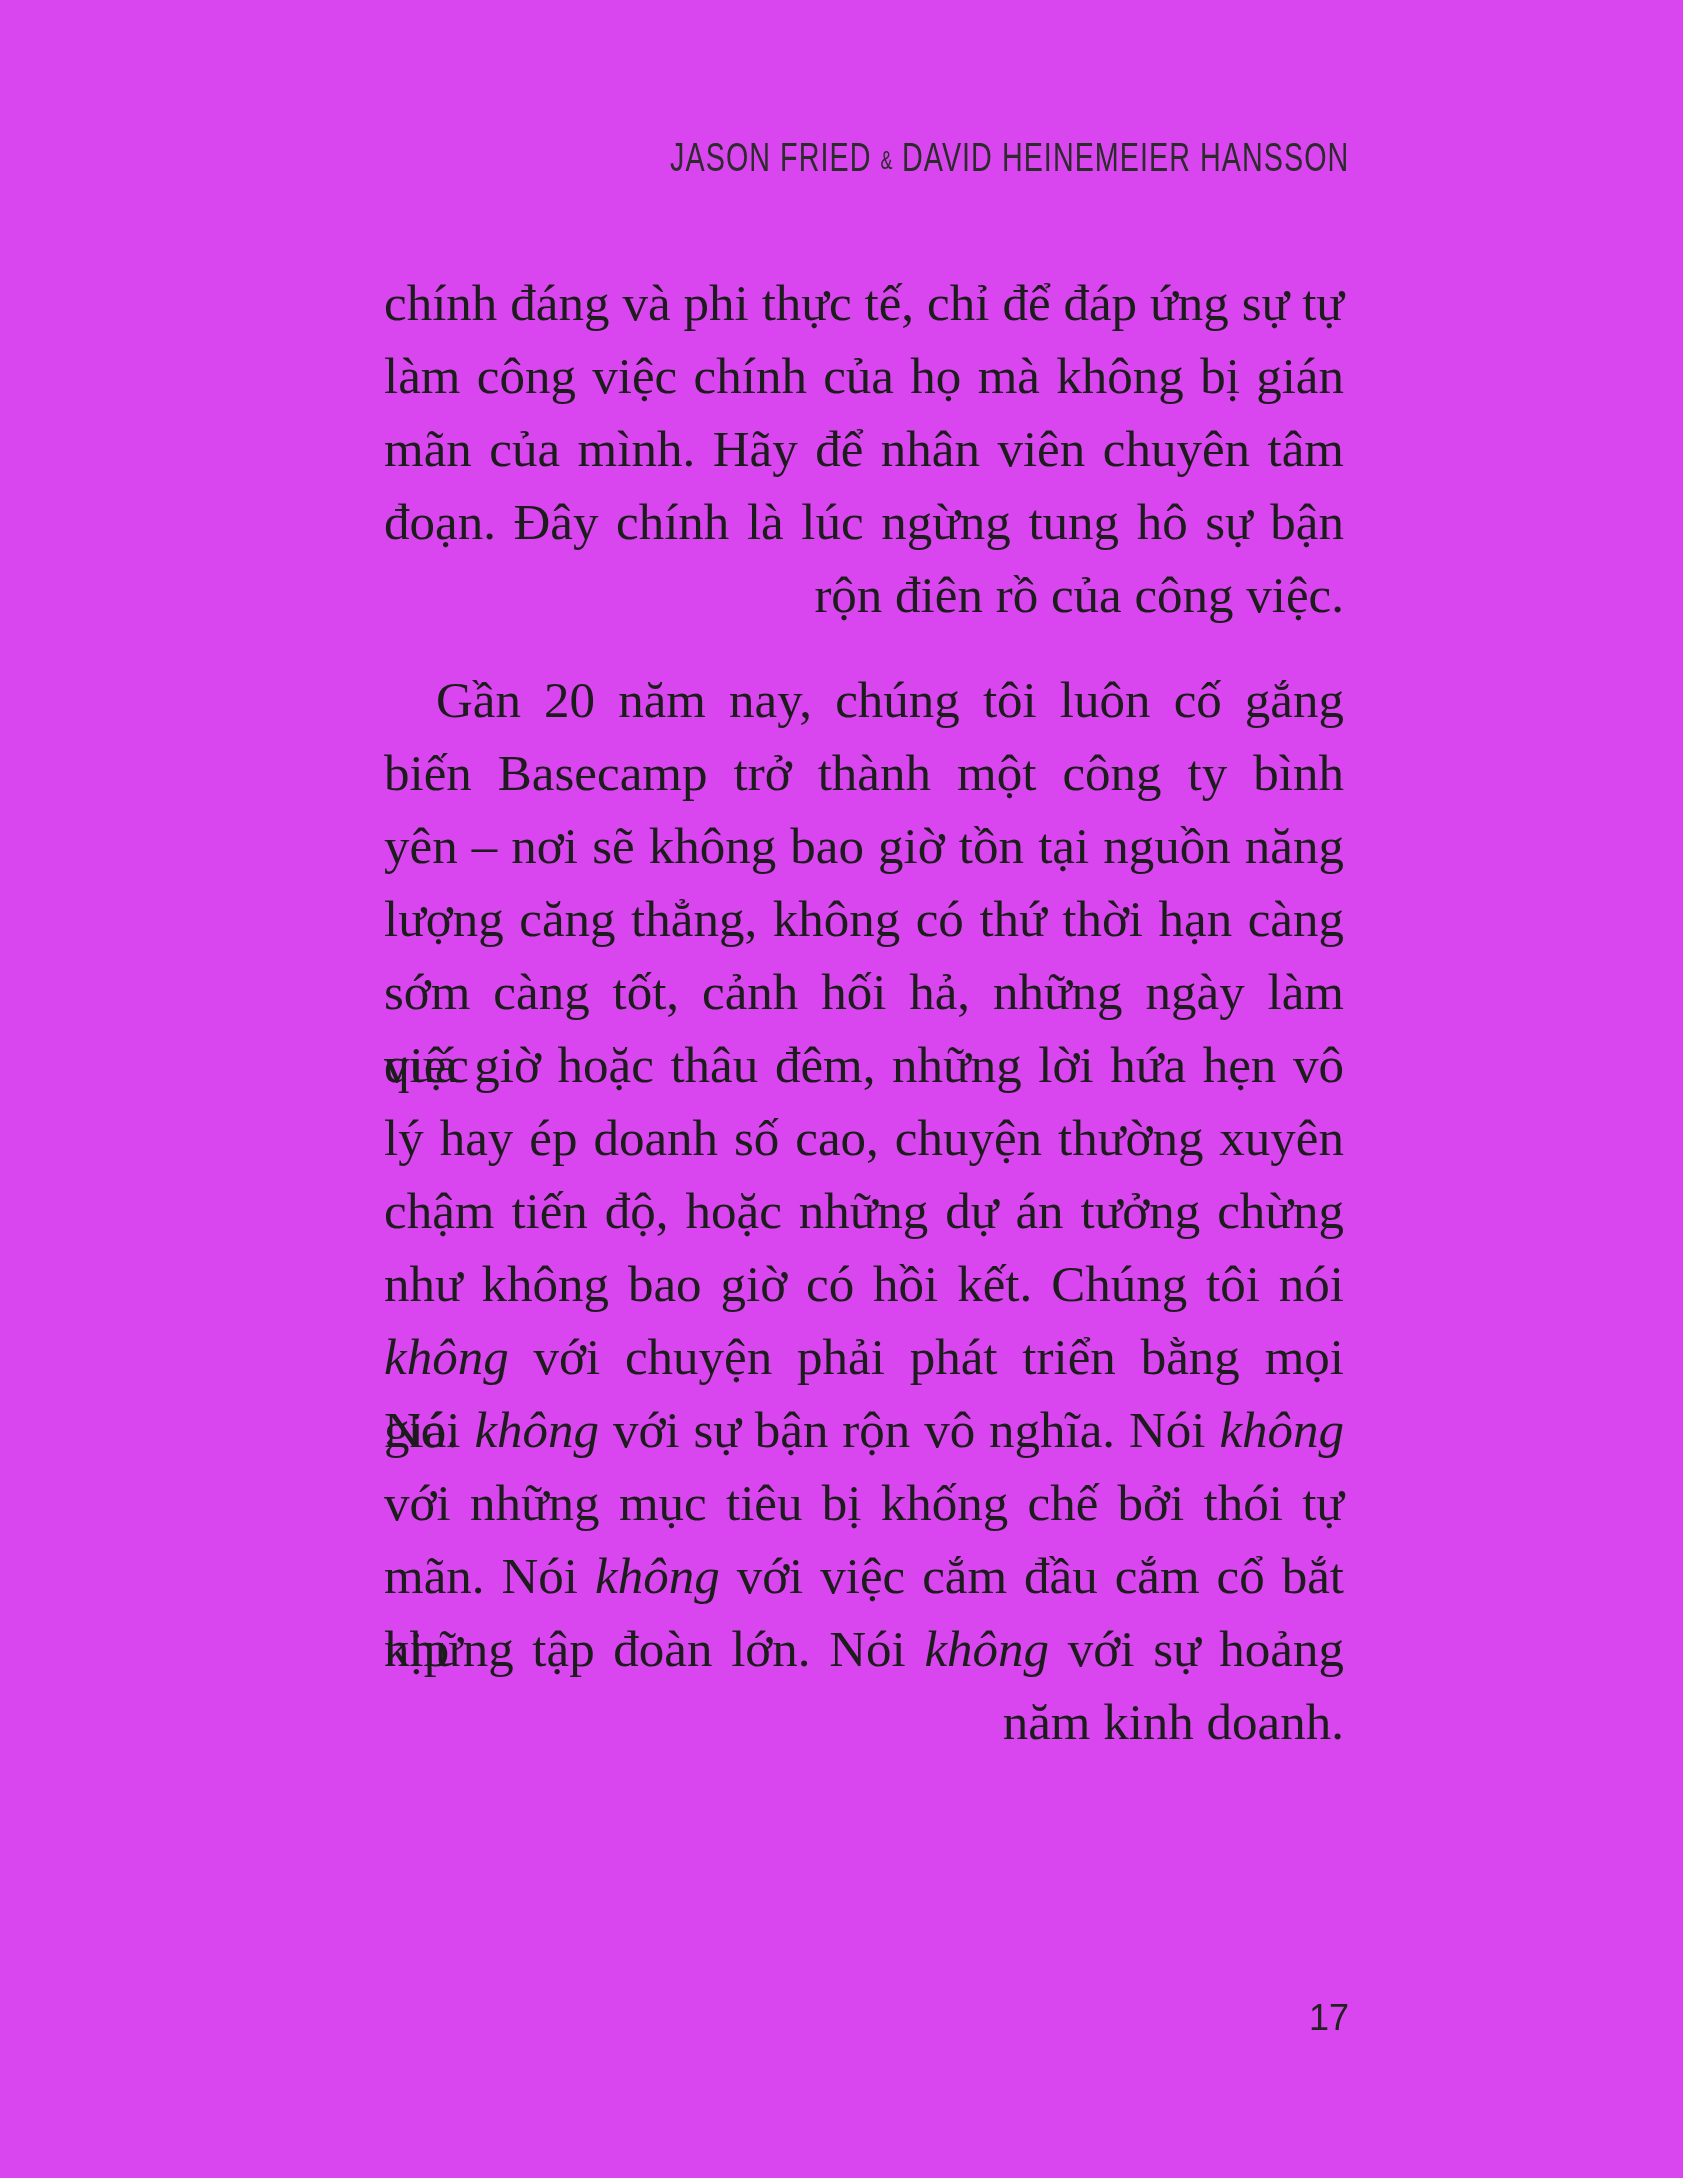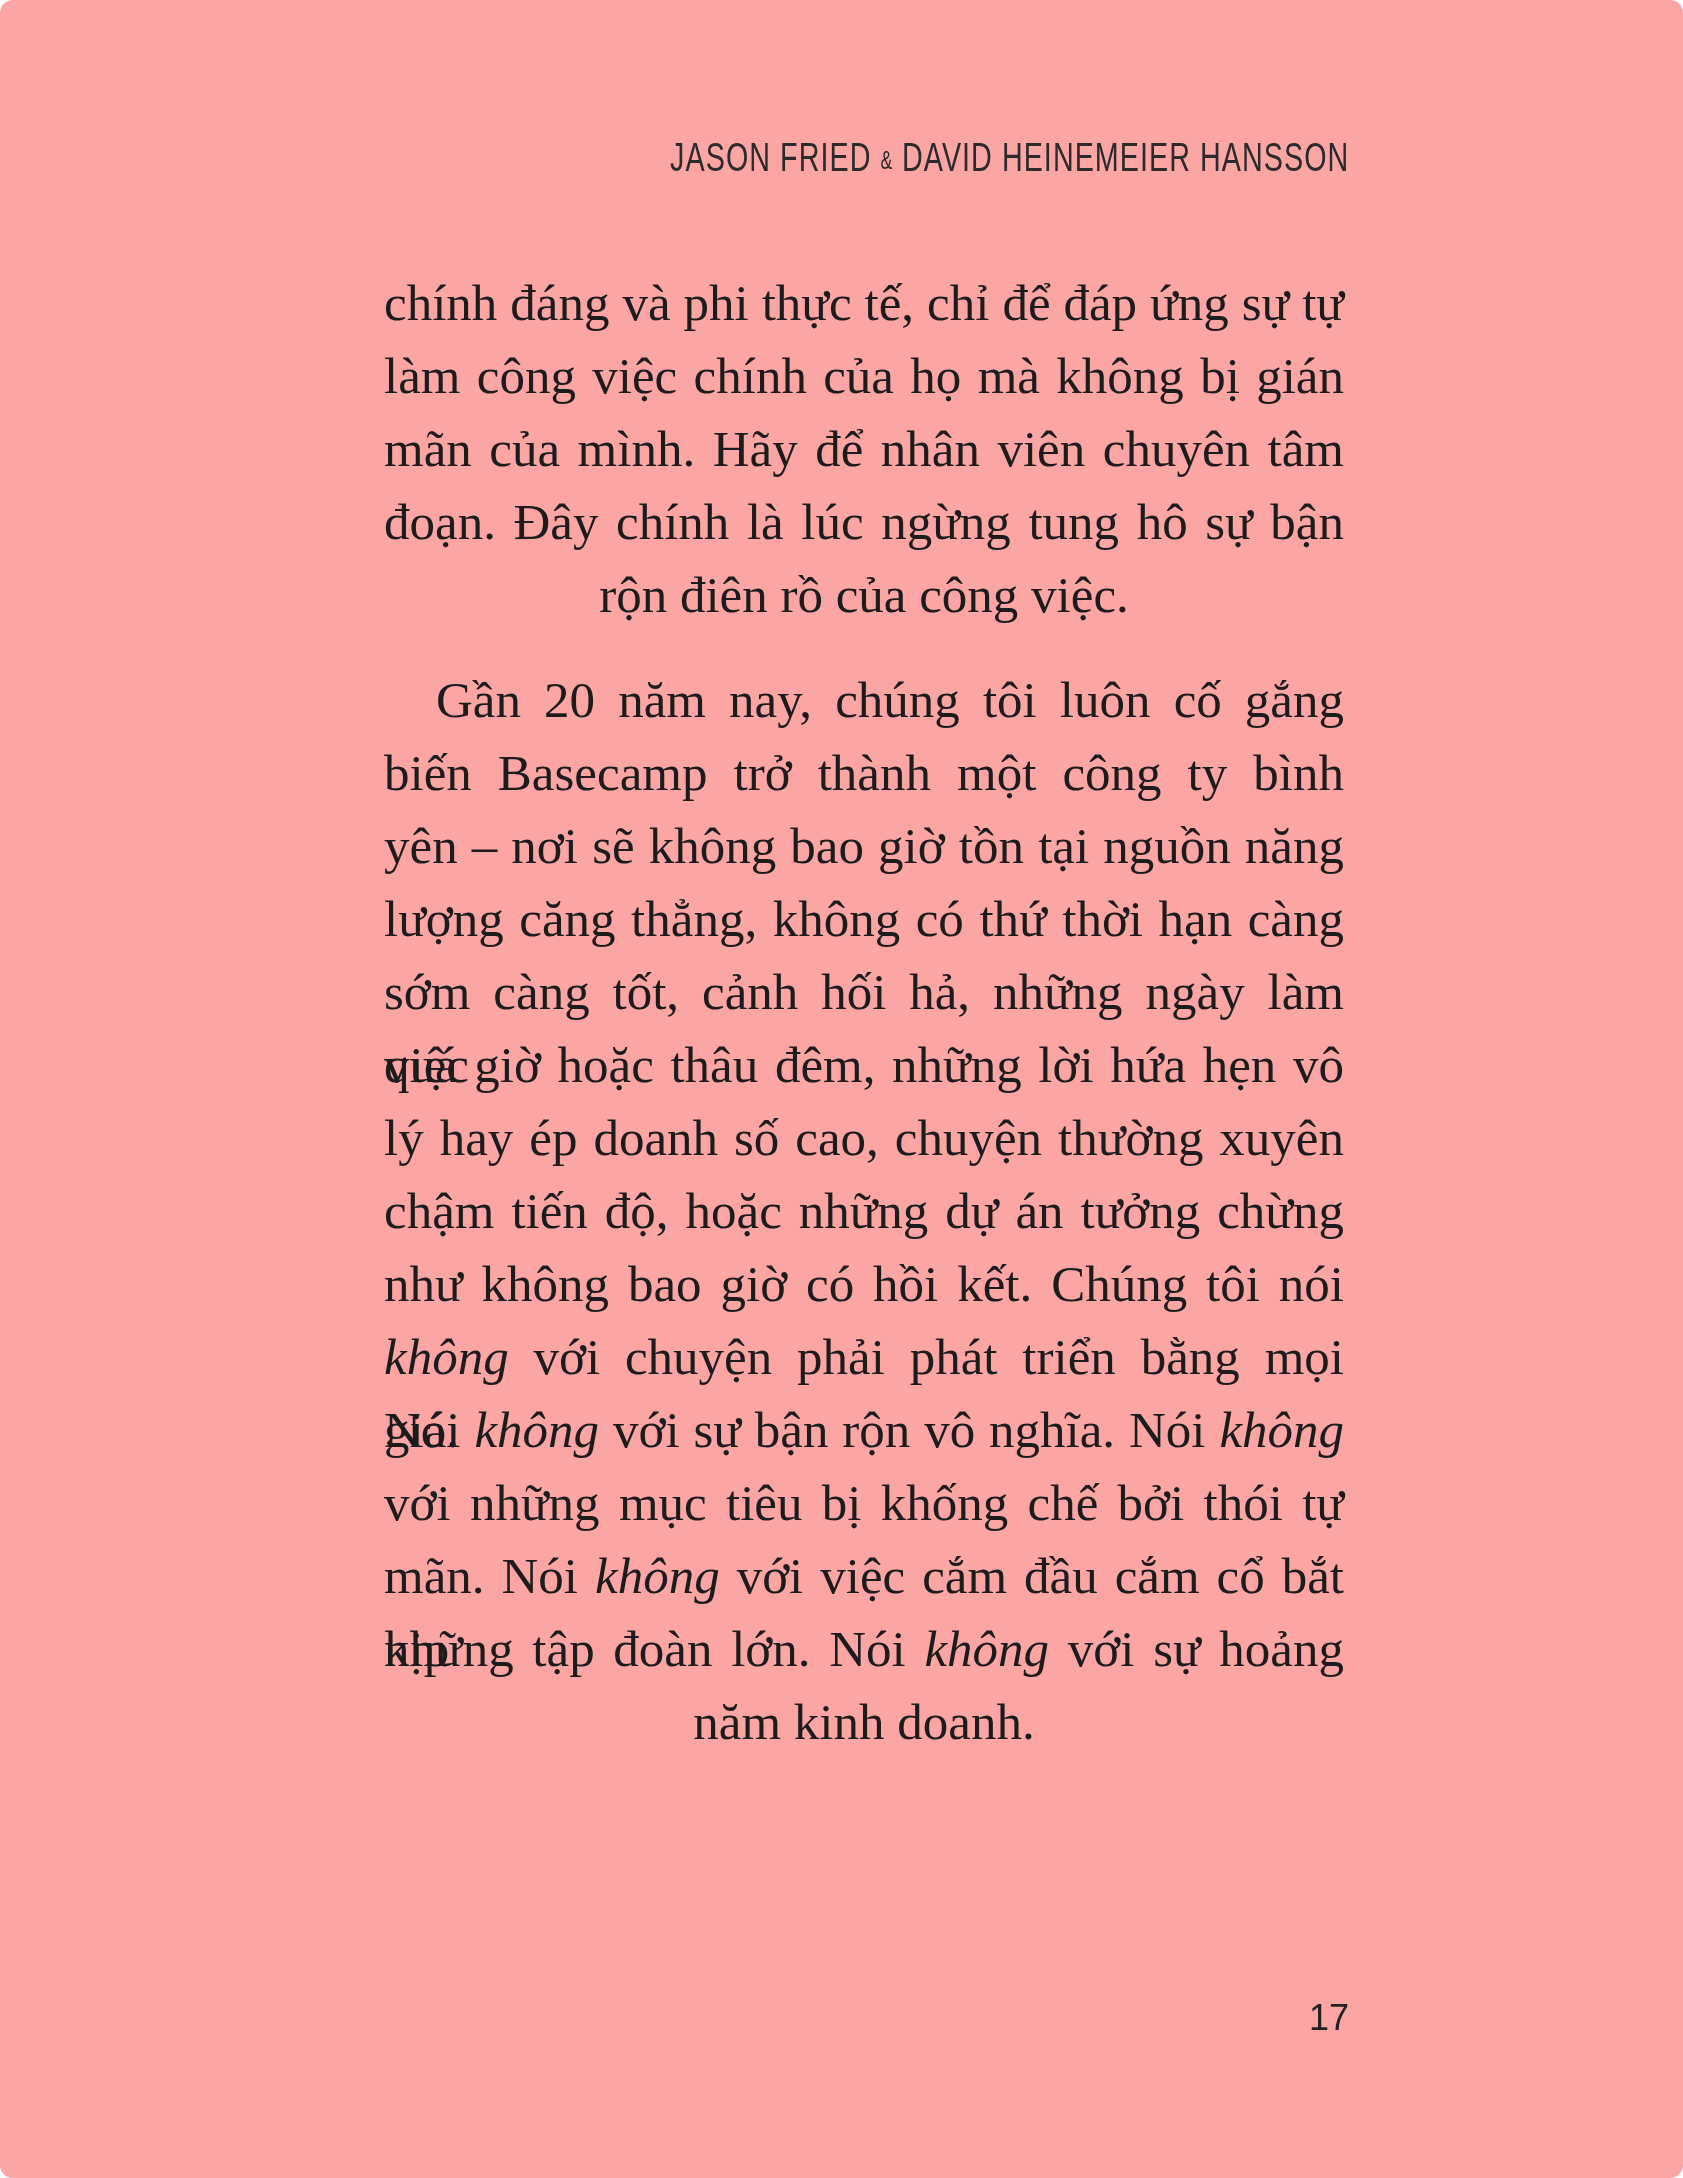--- a/index.html
+++ b/index.html
@@ -6,22 +6,21 @@
   body {
     width: 1683px;
     height: 2178px;
     background: #ffffff;
     position: relative;
     font-family: "Liberation Serif", "DejaVu Serif", serif;
   }
   .page {
     position: absolute;
     inset: 0;
-    background: #fca5a5;
-    border-radius: 13px;
+    background: #d946ef;
   }
   .running-header {
     position: absolute;
     top: 137px;
     right: 334px;
     font-family: "Liberation Sans", "DejaVu Sans", sans-serif;
     font-size: 41px;
     font-weight: 300;
     line-height: 1;
     letter-spacing: 1.5px;
@@ -42,21 +41,21 @@
     left: 384px;
     width: 964px;
     color: #1c1c1c;
     font-size: 51px;
     line-height: 73px;
   }
   .paragraph { margin: 0 4px 32px 0; }
   .paragraph:last-child { margin-bottom: 0; }
   .line {
     height: 73px;
-    text-align: center;
+    text-align: right;
     white-space: normal;
   }
   .line.just {
     text-align: justify;
     text-align-last: justify;
   }
   .line.indent { text-indent: 52px; }
   .it { font-style: italic; }
   .page-number {
     position: absolute;

